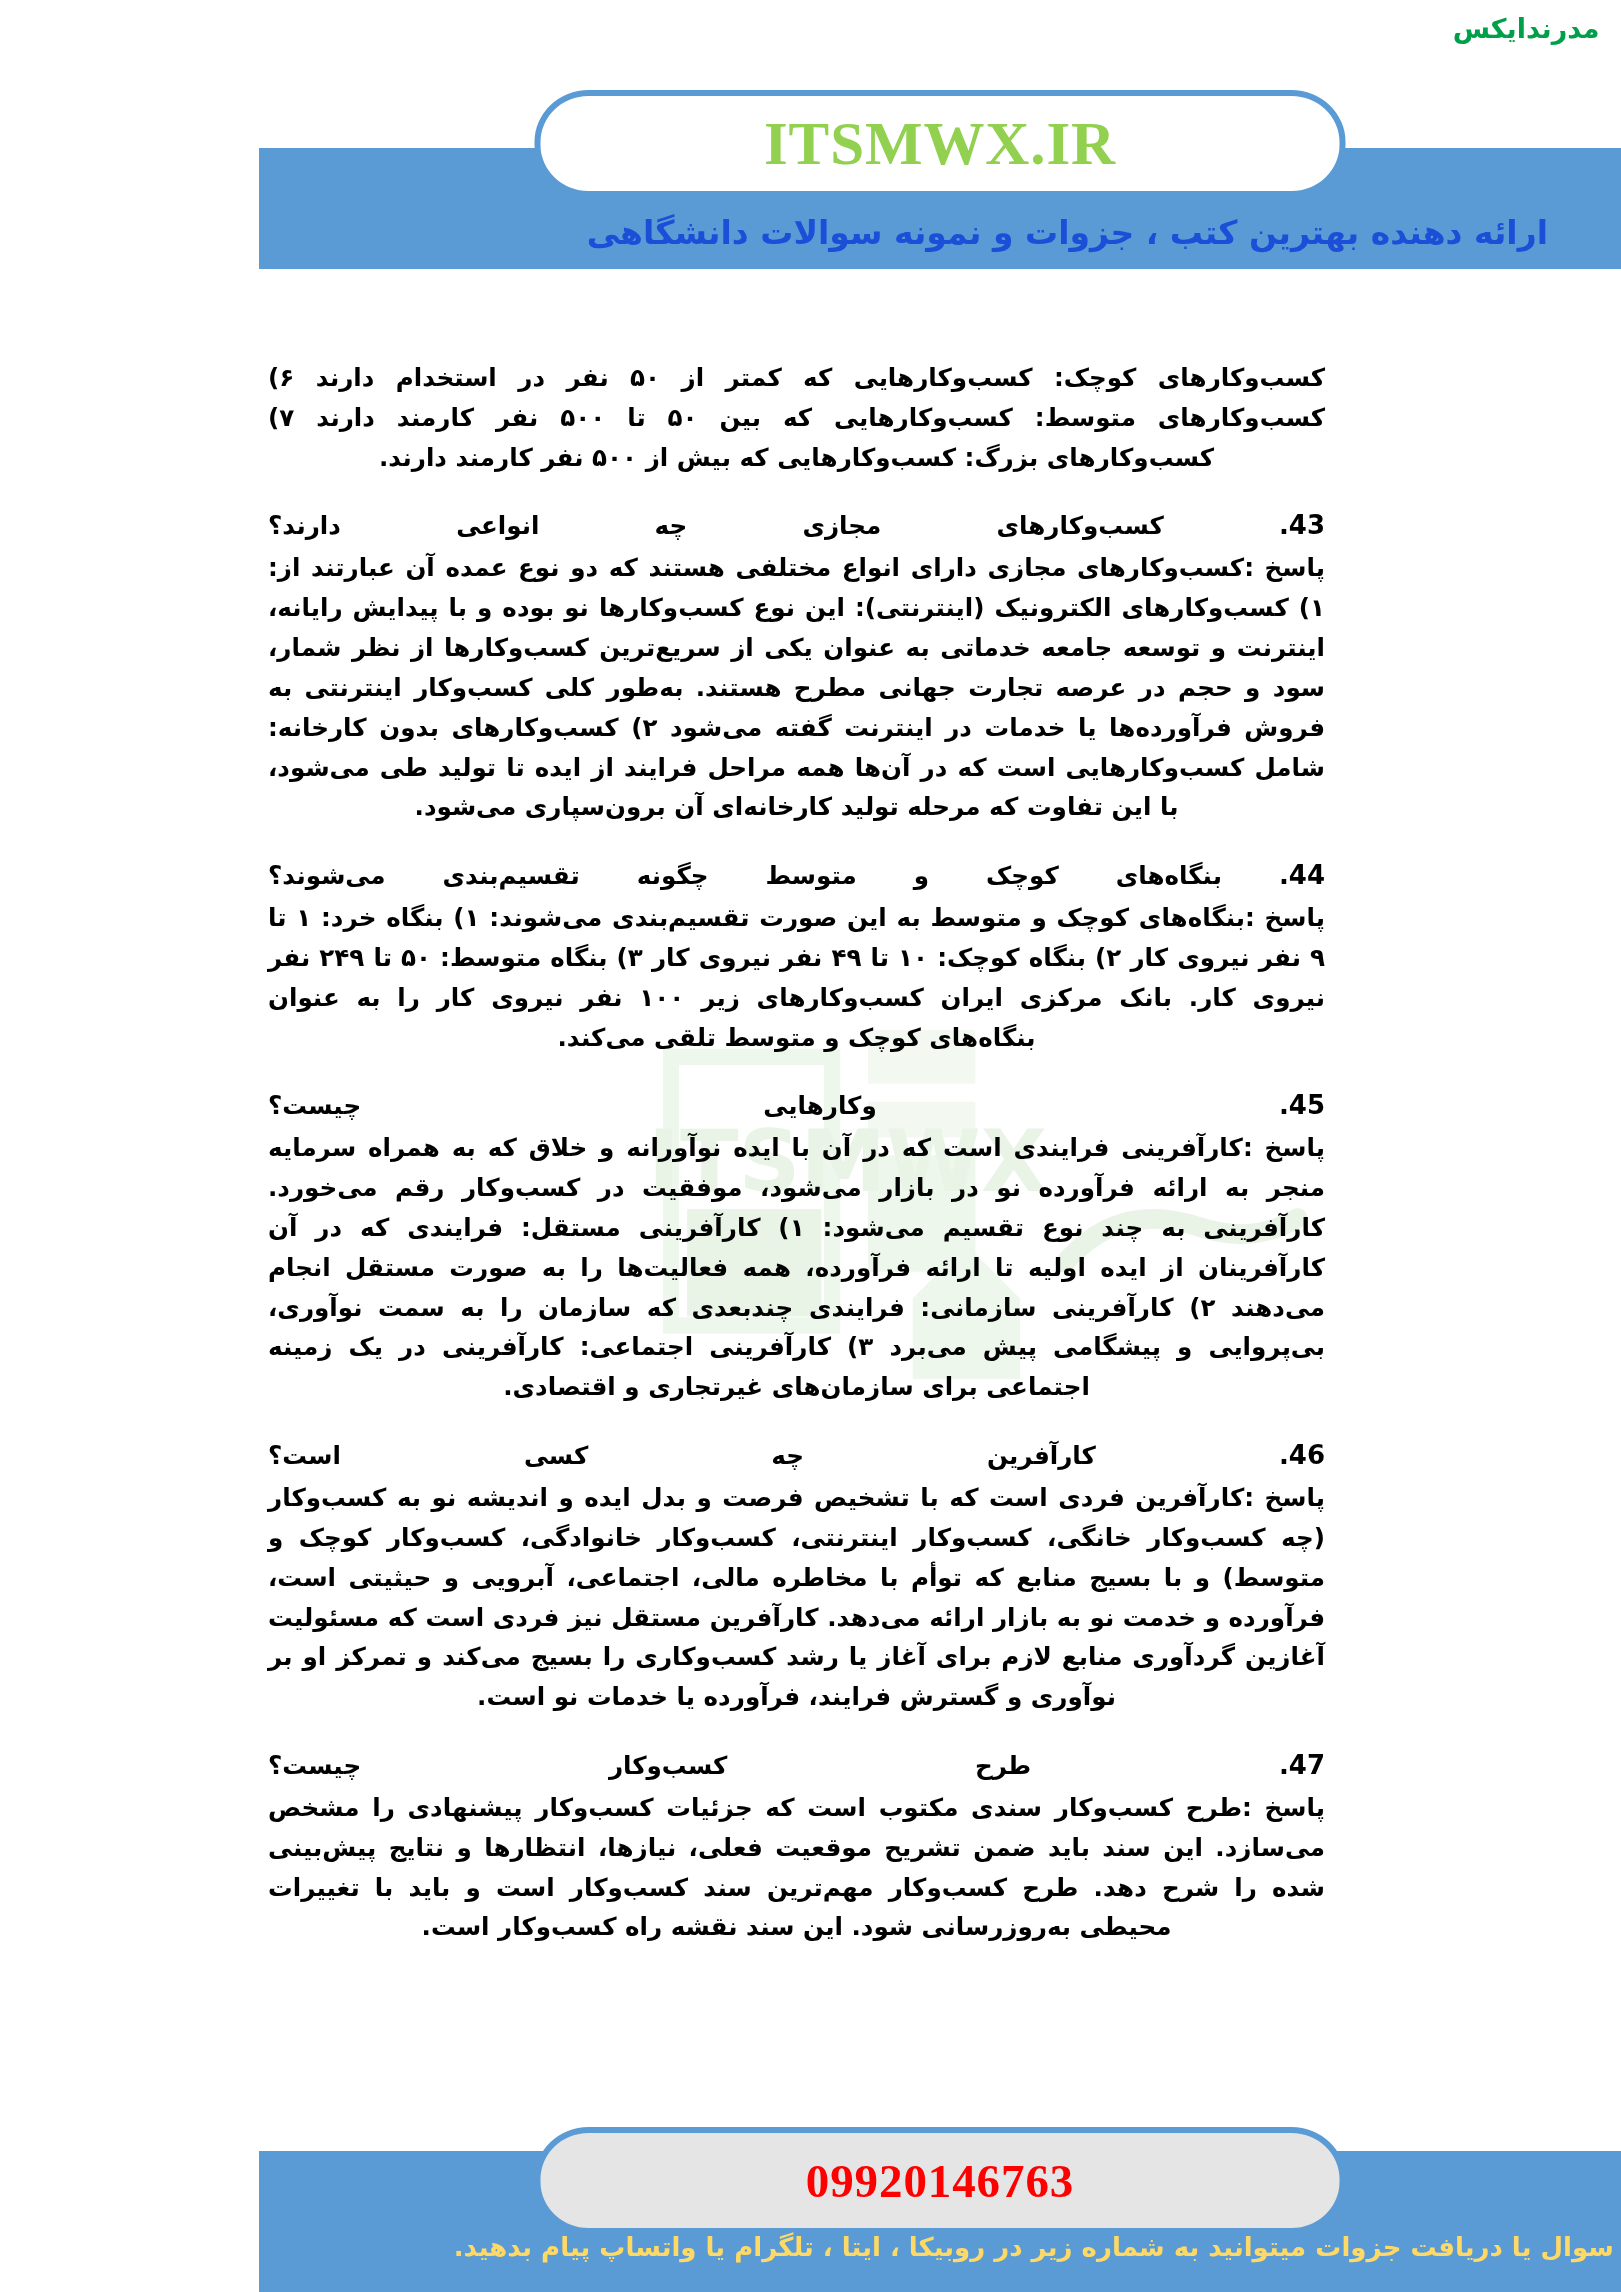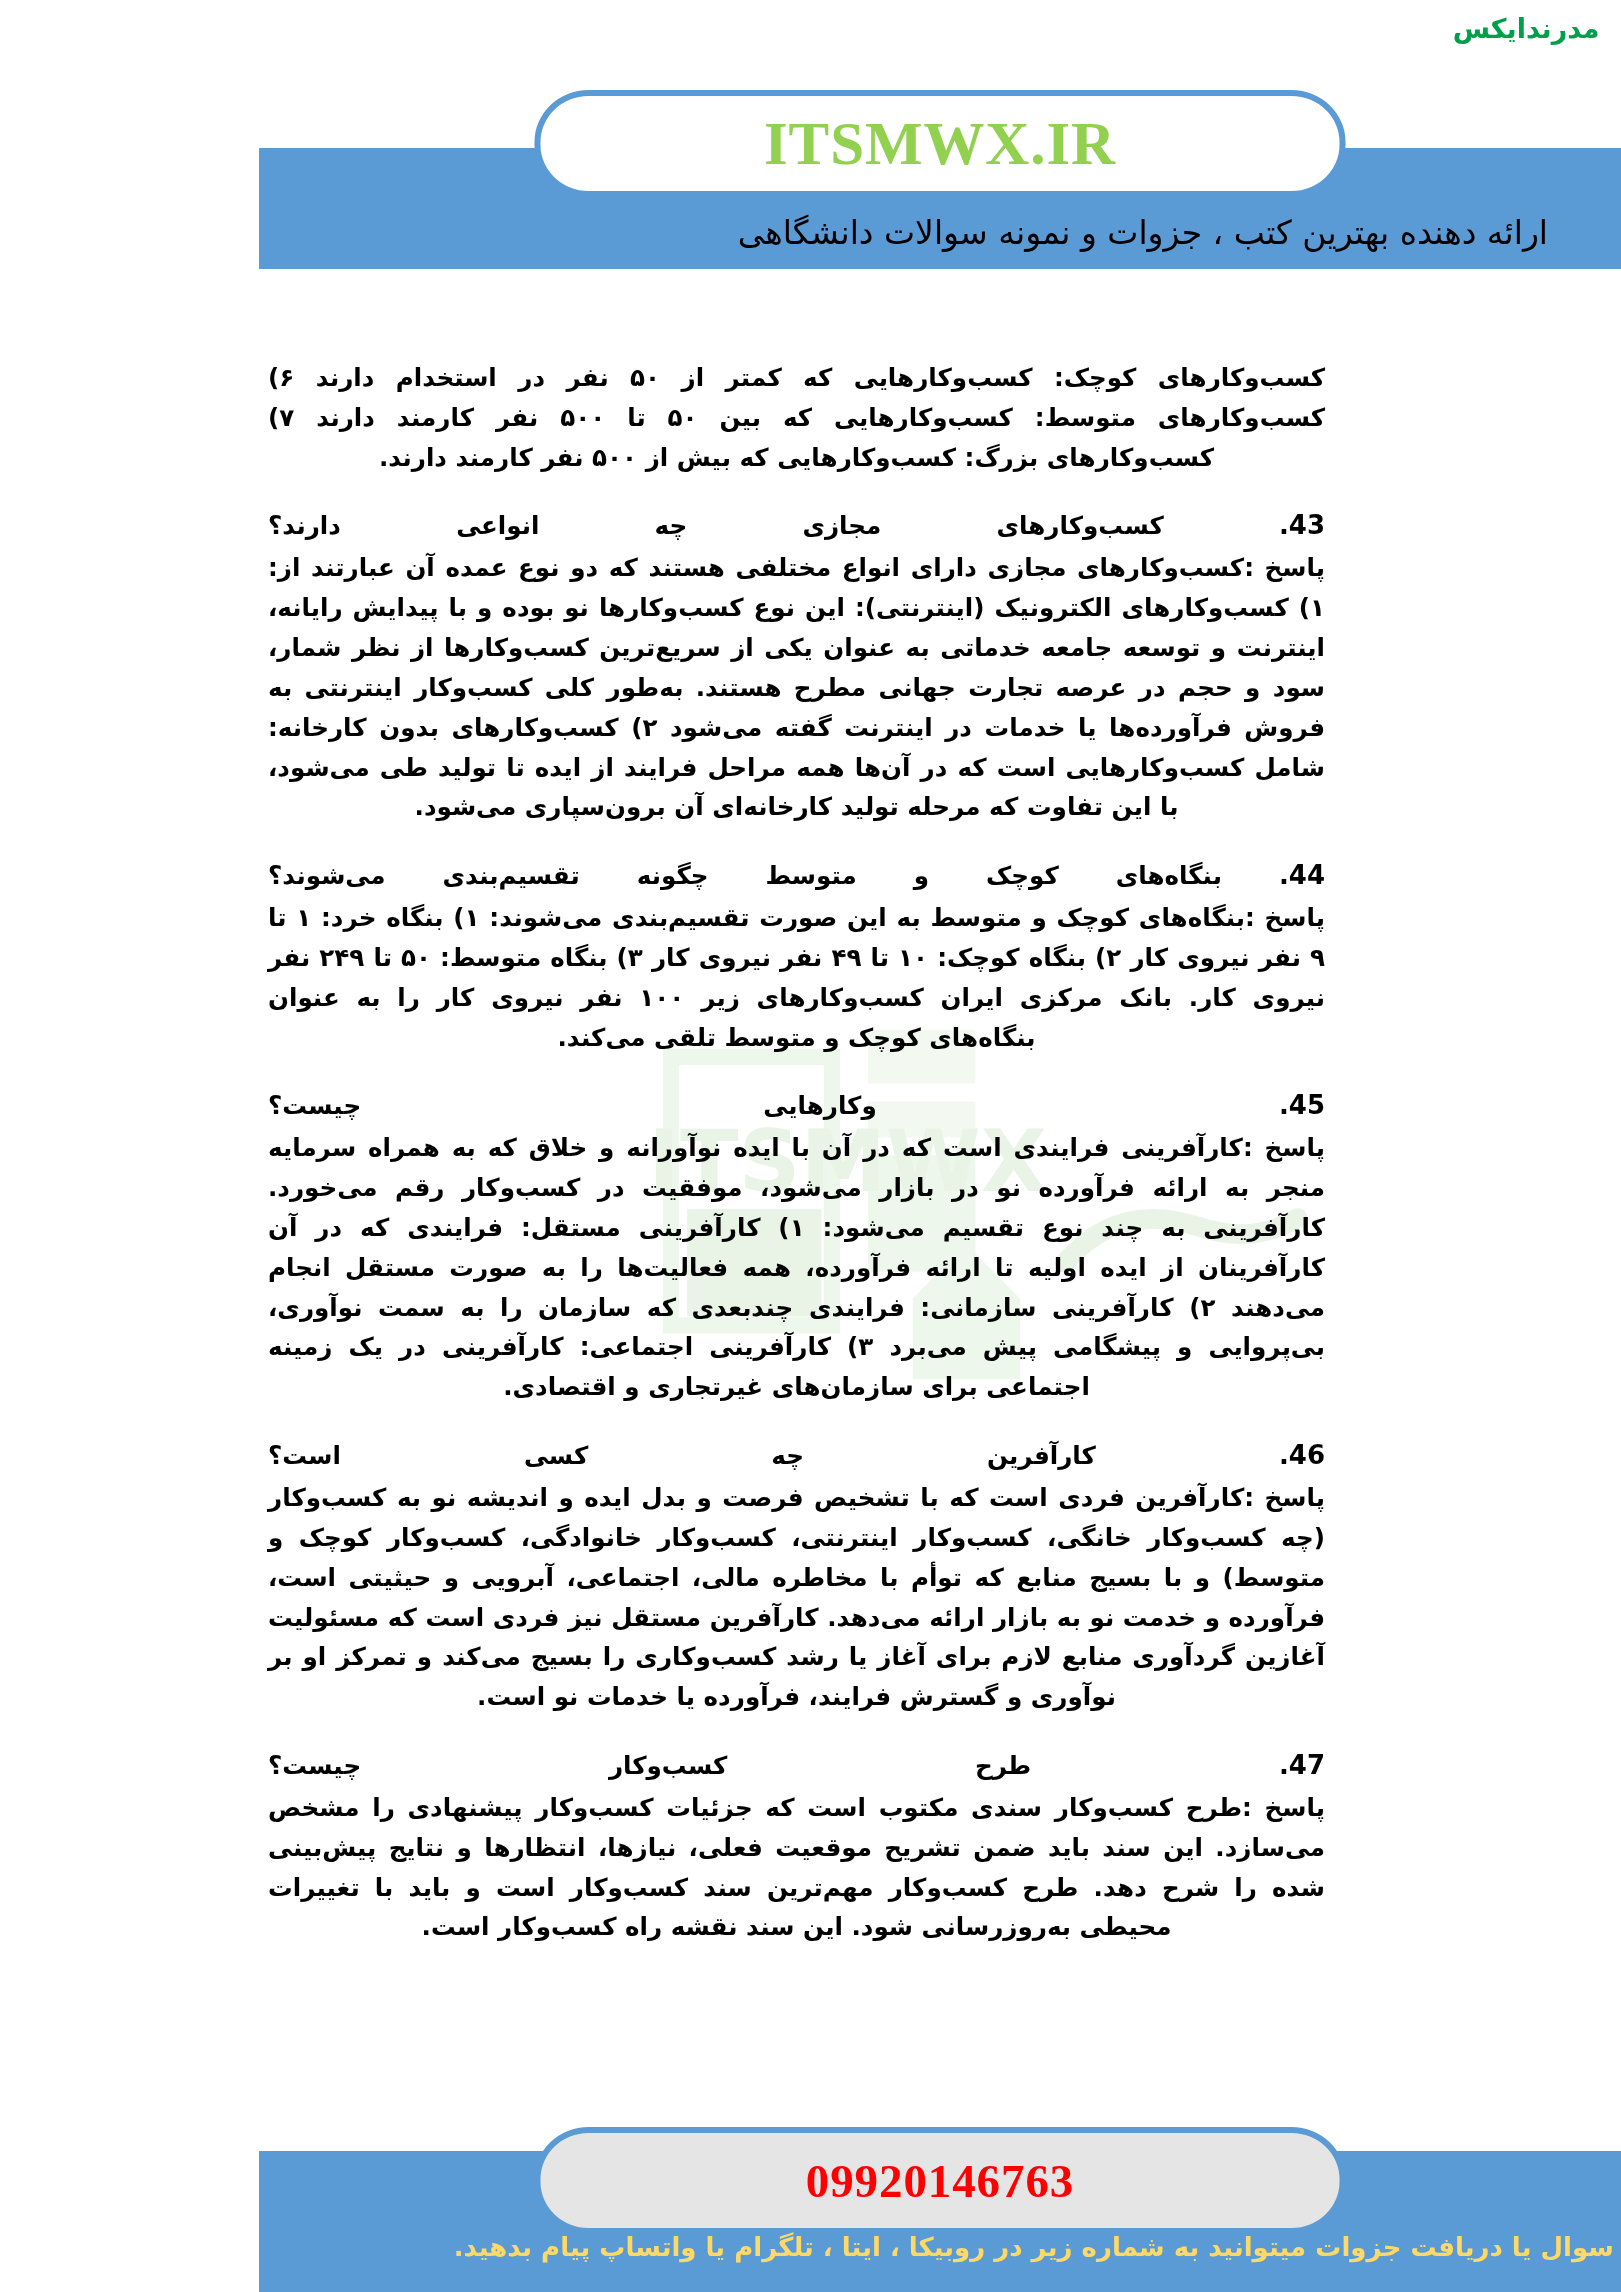--- a/index.html
+++ b/index.html
@@ -57,23 +57,23 @@
     font-size: 61px;
     font-weight: bold;
     font-family: "Liberation Serif", "DejaVu Serif", serif;
     letter-spacing: 0.9px;
     direction: ltr;
   }
   .header-slogan {
     position: absolute;
     top: 213px;
     right: 73px;
-    color: #000000;
+    color: #1d4ed8;
     font-size: 33px;
-    font-weight: normal;
+    font-weight: bold;
     direction: rtl;
     white-space: nowrap;
   }
 
   
   .watermark {
     position: absolute;
     left: 385px;
     top: 1030px;
     width: 806px;

